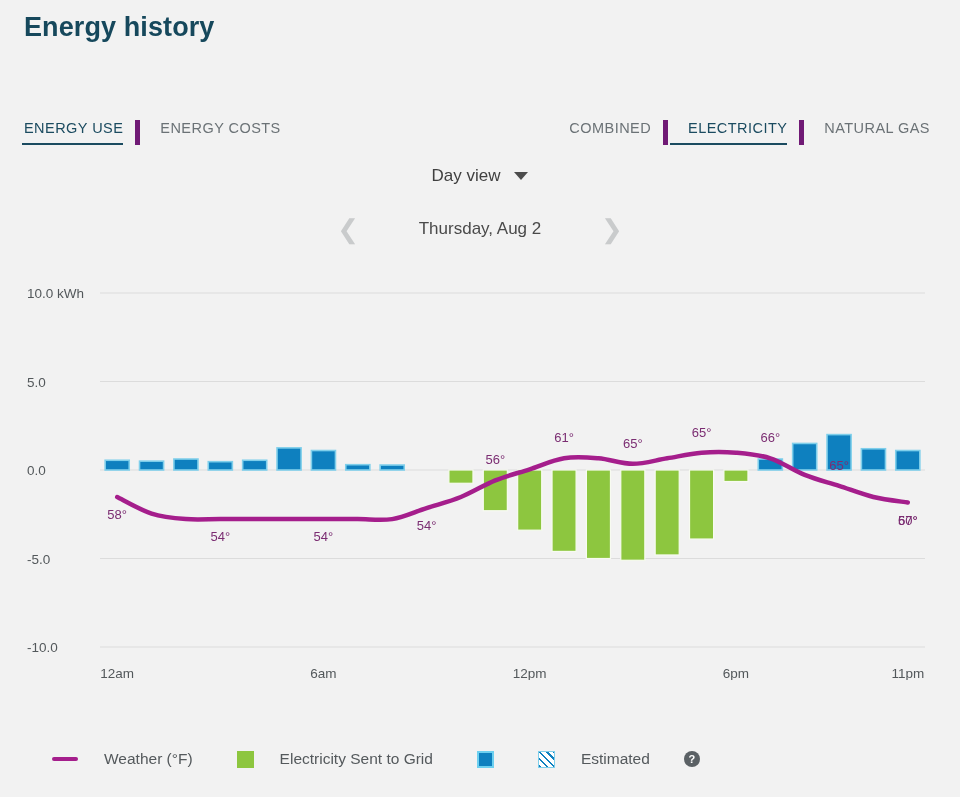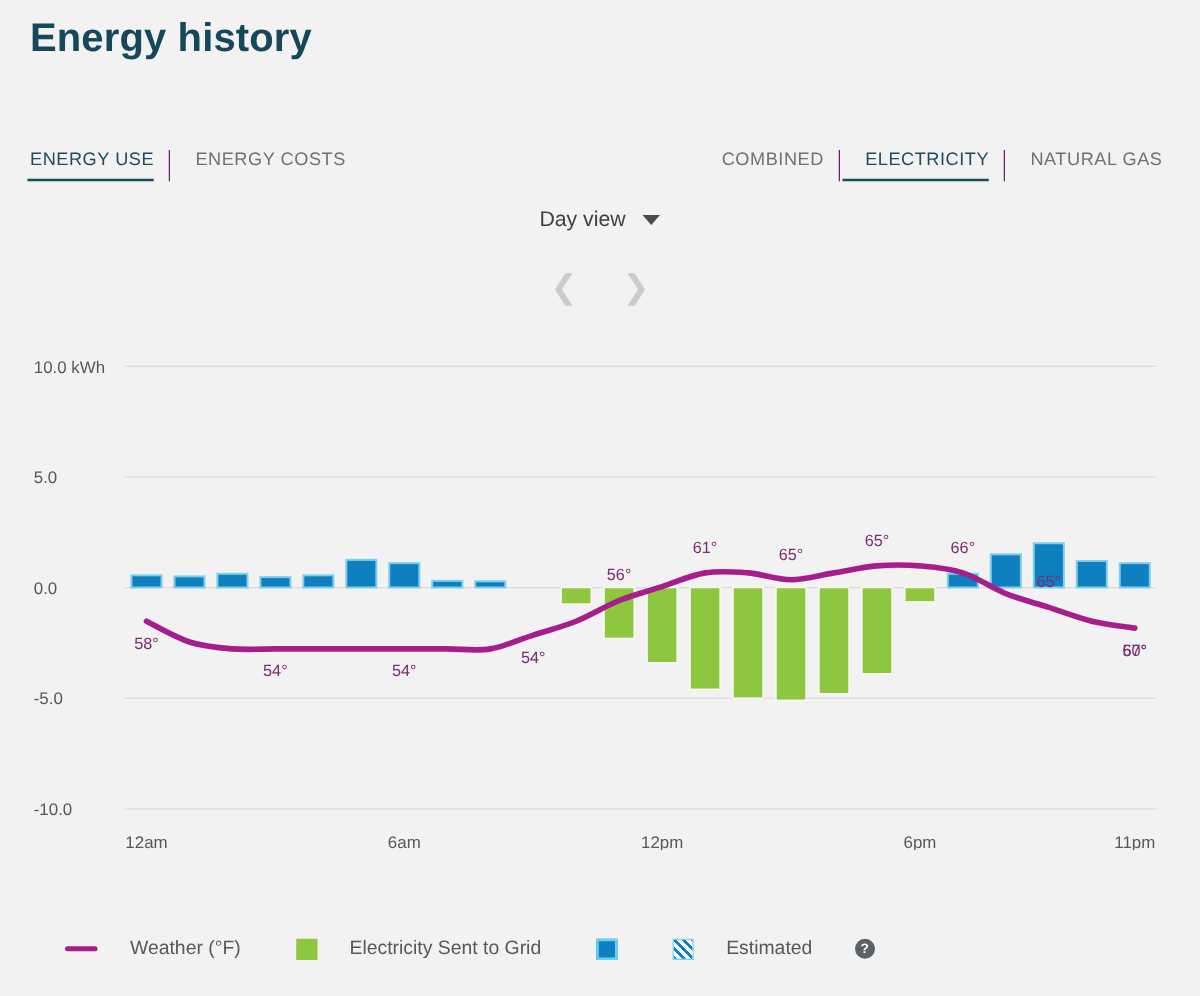--- a/index.html
+++ b/index.html
@@ -14,21 +14,21 @@
     color: #4A4A4A;
     overflow: hidden;
     position: relative;
   }
 
   
   #page-title {
     position: absolute;
     left: 24px;
     top: 12px;
-    font-size: 32px;
+    font-size: 27px;
     font-weight: bold;
     color: #16485C;
     letter-spacing: 0.1px;
   }
 
   
   #tabs-left {
     position: absolute;
     left: 22px;
     top: 120px;
@@ -46,21 +46,21 @@
   .tab {
     position: relative;
     font-size: 14.5px;
     letter-spacing: 0.45px;
     color: #6B7276;
     padding: 0 12px 9px 12px;
     cursor: pointer;
     white-space: nowrap;
   }
   .tab:first-child { padding-left: 2px; }
-  .tab.sep { border-left: 1px solid #701a75; padding-left: 20px; }
+  .tab.sep { border-left: 5px solid #701a75; padding-left: 20px; }
   .tab.active {
     color: #1B4B60;
   }
   .tab.active::after {
     content: "";
     position: absolute;
     left: 2px;
     right: 12px;
     bottom: 0;
     height: 2.5px;
@@ -222,20 +222,21 @@
   </div>
 </div>
 
 <div id="view-selector">
   <span class="label">Day view</span>
   <span class="caret"></span>
 </div>
 
 <div id="date-nav">
   <span class="nav-chev">❮</span>
+  <span class="date-label">Thursday, Aug 2</span>
   <span class="nav-chev">❯</span>
 </div>
 
 <div id="chart-area">
   <svg id="chart-svg" width="960" height="410" viewBox="0 0 960 410">
     <defs>
       <pattern id="hatchPattern" patternUnits="userSpaceOnUse" width="6" height="6" patternTransform="rotate(45)">
         <rect width="6" height="6" fill="#FFFFFF"></rect>
         <rect width="2.4" height="6" fill="#0E80BF"></rect>
       </pattern>

